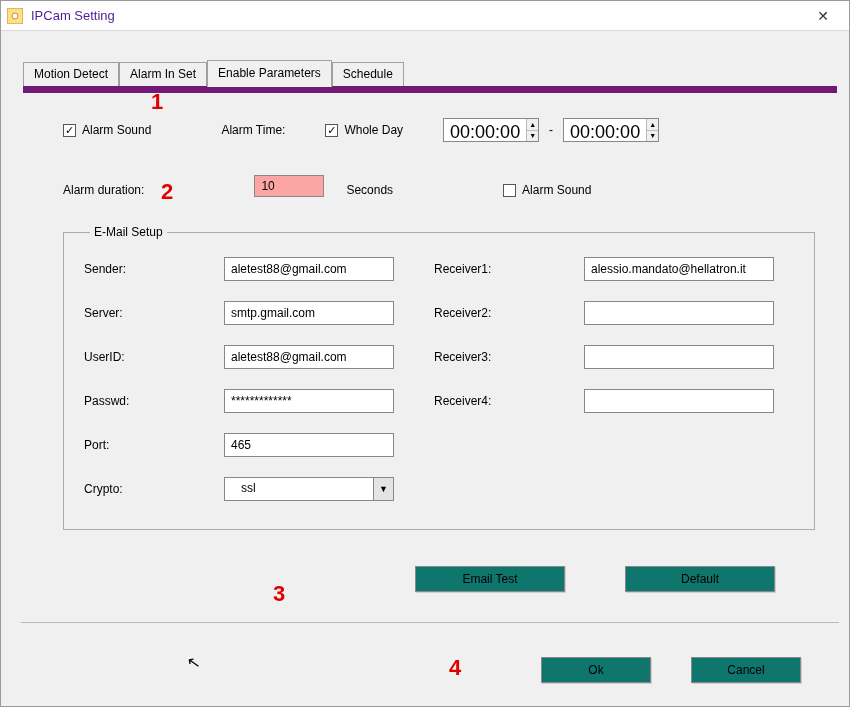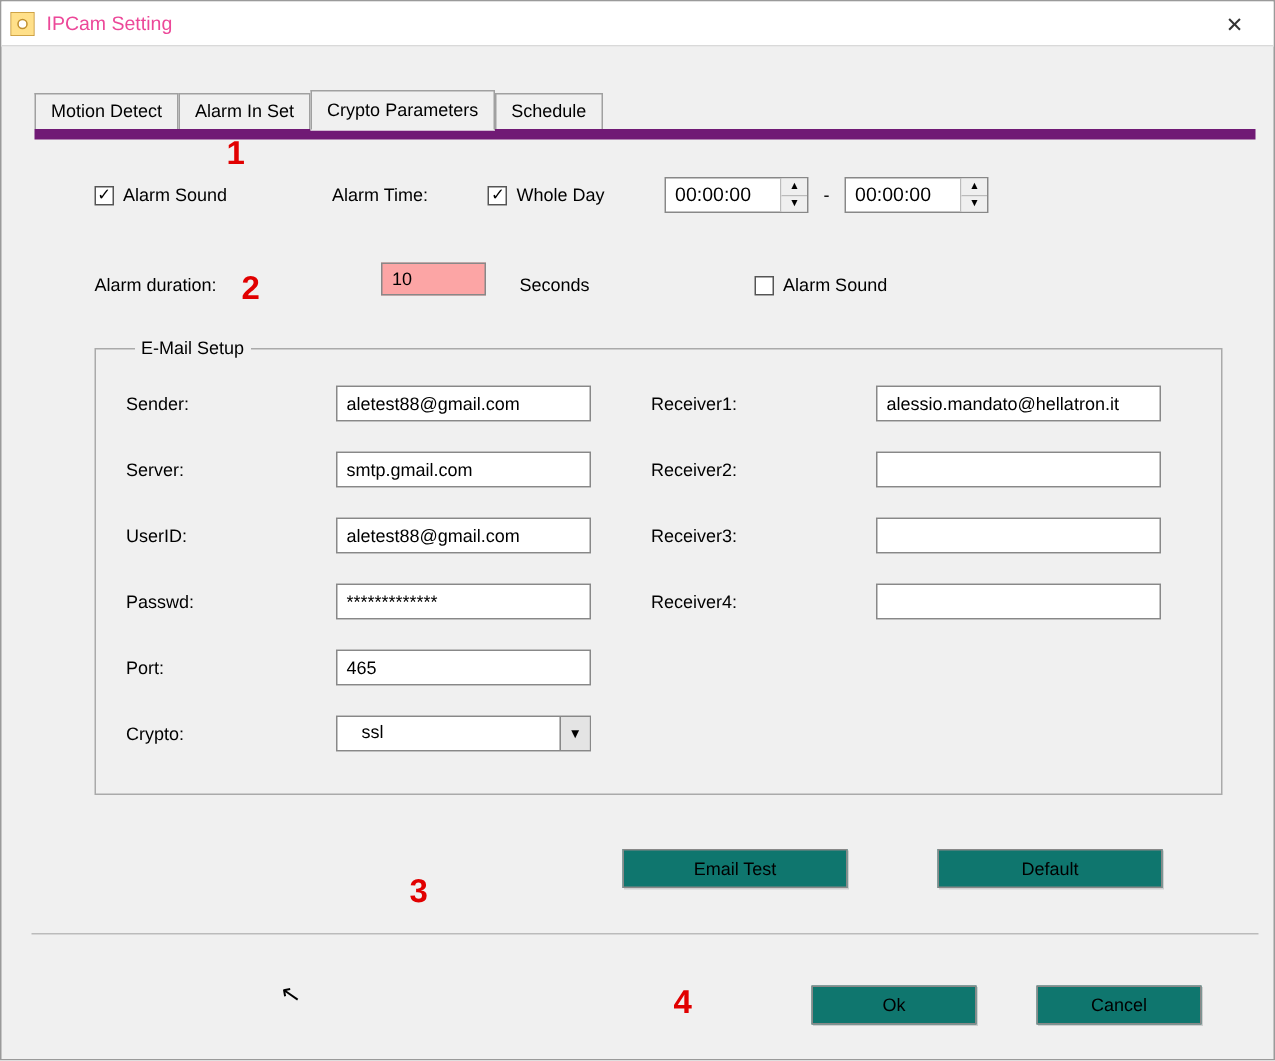--- a/index.html
+++ b/index.html
@@ -30,21 +30,21 @@
     padding: 0 6px;
   }
   .titlebar .app-icon {
     width: 16px; height: 16px;
     margin-right: 8px;
     display:inline-flex; align-items:center; justify-content:center;
   }
   .titlebar .title {
     flex: 0 0 auto;
     font-size: 13px;
-    color: #ec4899;
+    color: #4c1d95;
   }
   .titlebar .spacer { flex:1; }
   .titlebar .close {
     width: 40px; height: 28px;
     display:flex; align-items:center; justify-content:center;
     font-size: 14px; color:#333;
     cursor: default;
   }
   
   .tabrow {
@@ -100,21 +100,21 @@
     display:flex;
     border:1px solid #888;
     background:#fff;
     height:24px;
     align-items:stretch;
     width:96px;
   }
   .timebox .val{
     flex:1;
     padding:3px 6px;
-    font-size:13px;
+    font-size:18px;
   }
   .timebox .spin{
     width:18px;
     border-left:1px solid #bbb;
     display:flex; flex-direction:column;
   }
   .timebox .spin .sb{
     flex:1; display:flex; align-items:center; justify-content:center;
     font-size:7px; border-bottom:1px solid #bbb;
     background:#efefef;
@@ -202,21 +202,21 @@
       </svg>
     </span>
     <span class="title">IPCam Setting</span>
     <span class="spacer"></span>
     <span class="close">✕</span>
   </div>
 
   <div class="tabrow">
     <div class="tab">Motion Detect</div>
     <div class="tab">Alarm In Set</div>
-    <div class="tab active">Crypto Parameters</div>
+    <div class="tab active">Enable Parameters</div>
     <div class="tab">Schedule</div>
   </div>
 
   <div class="panel" style="position:relative;">
 
     <div class="row1">
       <span class="checkbox checked"></span>
       <span class="lbl">Alarm Sound</span>
 
       <span style="width:70px"></span>

